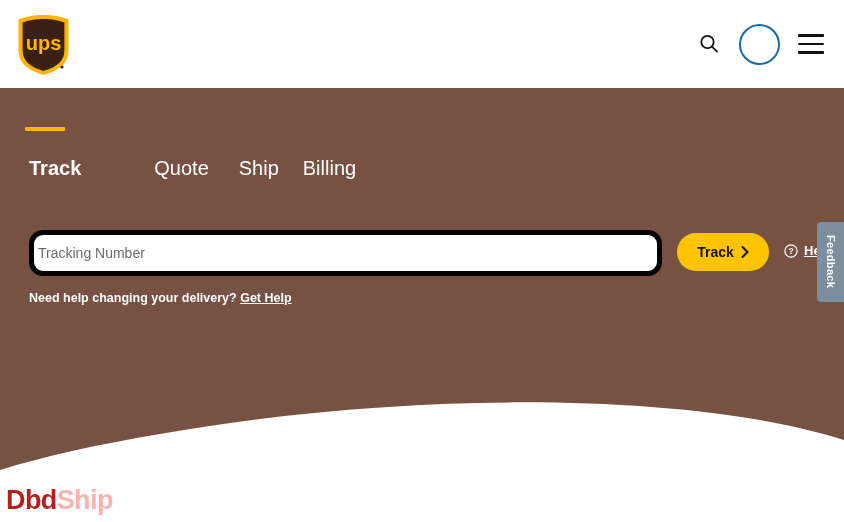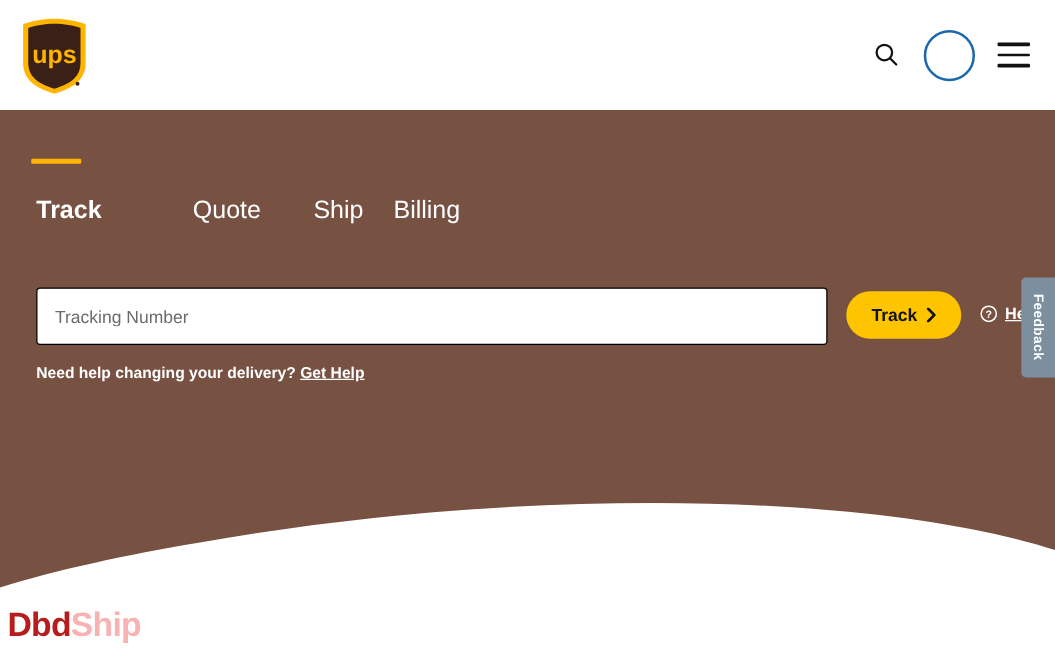--- a/index.html
+++ b/index.html
@@ -106,21 +106,21 @@
     border: none;
     color: #ffffff;
     font-family: "Liberation Sans", sans-serif;
     font-size: 20px;
     line-height: 24px;
     cursor: pointer;
     padding: 0;
     white-space: nowrap;
   }
   .tab.t-track  { margin-right: 73px; font-weight: 700; }
-  .tab.t-quote  { margin-right: 42px; }
+  .tab.t-quote  { margin-right: 30px; }
   .tab.t-ship   { margin-right: 24px; }
   .tab-underline {
     position: absolute;
     left: 14px; top: 39px;
     width: 40px;
     height: 4px;
     background: #ffb500;
     border-radius: 1px;
   }
 
@@ -130,26 +130,26 @@
     left: 18px; top: 142px;
     width: 810px;
     height: 46px;
   }
   .tracking-input {
     position: absolute;
     left: 0; top: 0;
     width: 633px;
     height: 46px;
     background: #ffffff;
-    border: 1px solid #000000;
-    border-radius: 3px;
+    border: 5px solid #000000;
+    border-radius: 14px;
     font-family: "Liberation Sans", sans-serif;
     font-size: 14px;
     color: #121212;
-    padding: 0 14px;
+    padding: 0 4px;
     outline: none;
   }
   .tracking-input::placeholder { color: #6b6b6b; }
 
   .track-button {
     position: absolute;
     left: 648px; top: -1px;
     width: 92px; height: 38px;
     margin-top: 4px;
     background: #ffc400;

